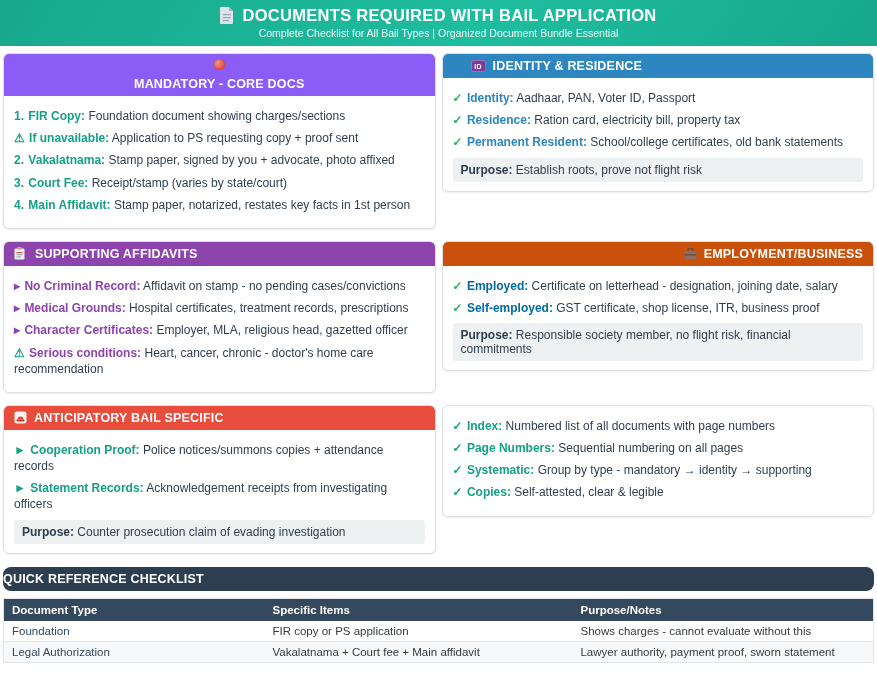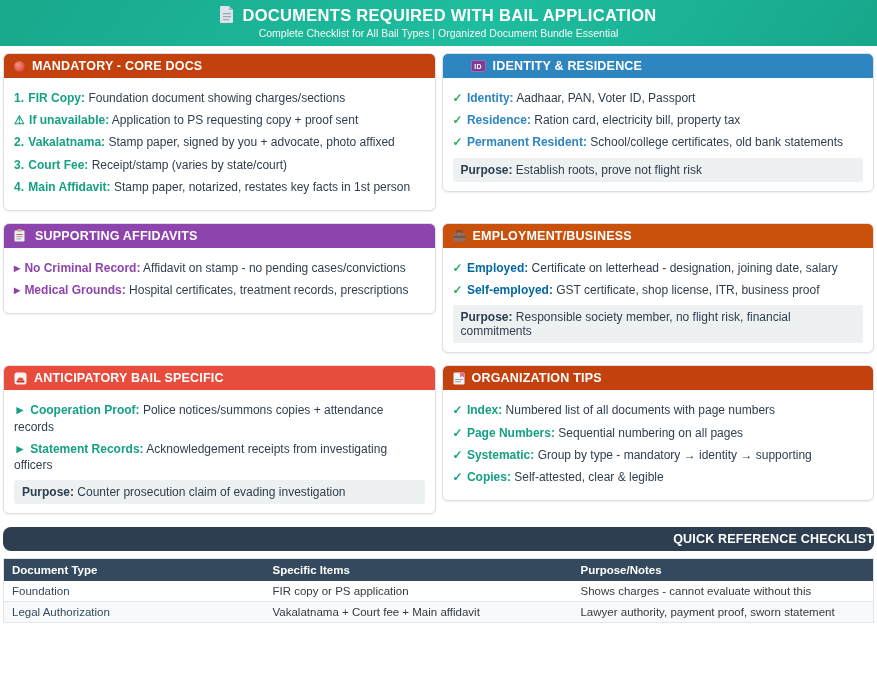--- a/index.html
+++ b/index.html
@@ -7,44 +7,44 @@
     width:877px;
     font-family:"Liberation Sans", sans-serif;
     color:#2f3e4e;
     font-size:12px;
   }
   
   .banner {
     background:linear-gradient(125deg,#18a88c 0%,#1fbd9f 55%,#17a78b 100%);
     color:#fff; text-align:center; padding:6px 0 7px 0;
   }
-  .banner-title-row { display:flex; justify-content:center; gap:8px; }
+  .banner-title-row { display:flex; align-items:center; justify-content:center; gap:8px; }
   .banner h1 { font-size:16.5px; margin:0; font-weight:bold; letter-spacing:.3px; }
   .banner-sub { font-size:10.5px; margin-top:2px; opacity:.95; }
   .doc-icon svg { display:block; }
 
   
   .grid {
     display:grid; grid-template-columns:1fr 1fr;
     column-gap:6px; row-gap:12px;
     padding:7px 3px 0 3px;
   }
   .card {
     border:1px solid #dcdfe3; border-radius:6px; overflow:hidden;
     background:#fff; box-shadow:0 1px 2px rgba(0,0,0,.07);
     align-self:start;
   }
   .card-hd {
     color:#fff; font-weight:bold; font-size:12.5px;
     padding:5px 10px; display:flex; align-items:center; gap:7px; letter-spacing:.2px;
   }
-  .hd-teal   { background:#c2410c; }
+  .hd-teal   { background:#8b5cf6;flex-direction:column; }
   .hd-blue   { background:#2e86c1;padding-left:28px; }
   .hd-purple { background:#8e44ad;gap:10px; }
-  .hd-orange { background:#c9510c; }
+  .hd-orange { background:#c9510c;justify-content:flex-end; }
   .hd-red    { background:#e74c3c; }
   .card-bd { padding:6px 10px 9px 10px; }
   .item { margin:6px 0; line-height:1.35; }
   .mk { font-weight:bold; margin-right:1px; }
   .lbl { font-weight:bold; }
   .bd-teal .lbl, .bd-teal5 .lbl { color:#16a085; }
   .bd-blue .lbl   { color:#2e86c1; }
   .bd-purple .lbl { color:#8e44ad; }
   .bd-orange .lbl { color:#0369a1; }
   .bd-teal .mk, .bd-teal5 .mk { color:#16a085; }
@@ -57,21 +57,21 @@
   .purpose .p-lbl { font-weight:bold; color:#2c3e50; }
 
   
   .ic { display:inline-flex; align-items:center; justify-content:center; flex:0 0 auto; }
   .ic-circle { width:11px; height:11px; border-radius:50%; background:radial-gradient(circle at 35% 35%, #f1948a,#e74c3c 70%); box-shadow:0 0 0 1px rgba(0,0,0,.08) inset; }
   .ic-id { width:15px; height:12px; border-radius:2.5px; background:#7d3c98; color:#fff; font-size:7px; font-weight:bold; box-shadow:0 0 0 1px rgba(255,255,255,.25) inset; }
 
   
   .qr-bar {
     background:#2c3e50; color:#fff; font-weight:bold; font-size:12.5px;
-    text-align:right; padding:5px 0; border-radius:8px;
+    text-align:left; padding:5px 0; border-radius:8px;
     margin:13px 3px 7px 3px; letter-spacing:.2px;
   }
   table.checklist {
     width:871px; margin:0 3px; border-collapse:collapse; font-size:11.5px;
     border:1px solid #e1e4e8;
   }
   table.checklist th {
     background:#34495e; color:#fff; text-align:left; font-weight:bold;
     padding:5px 8px;
   }
@@ -181,20 +181,30 @@
       <div class="item">
         <span class="mk">▸</span>
         <span class="lbl">No Criminal Record:</span>
         <span class="txt">Affidavit on stamp - no pending cases/convictions</span>
       </div>
       <div class="item">
         <span class="mk">▸</span>
         <span class="lbl">Medical Grounds:</span>
         <span class="txt">Hospital certificates, treatment records, prescriptions</span>
       </div>
+      <div class="item">
+        <span class="mk">▸</span>
+        <span class="lbl">Character Certificates:</span>
+        <span class="txt">Employer, MLA, religious head, gazetted officer</span>
+      </div>
+      <div class="item">
+        <span class="mk mk-teal">⚠</span>
+        <span class="lbl">Serious conditions:</span>
+        <span class="txt">Heart, cancer, chronic - doctor's home care recommendation</span>
+      </div>
     </div>
   </section>
 
   <section class="card">
     <div class="card-hd hd-orange">
       <span class="ic">
         <svg width="13" height="12" viewBox="0 0 13 12">
           <rect x="4" y="0.8" width="5" height="3.4" rx="1" fill="none" stroke="#6d4c41" stroke-width="1.4"></rect>
           <rect x="0.5" y="3" width="12" height="8.4" rx="1.4" fill="#8d6e63"></rect>
           <rect x="0.5" y="6.2" width="12" height="1.4" fill="#6d4c41"></rect>
@@ -243,31 +253,20 @@
         <span class="txt">Acknowledgement receipts from investigating officers</span>
       </div>
       <div class="purpose">
         <span class="p-lbl">Purpose:</span>
         <span class="p-txt">Counter prosecution claim of evading investigation</span>
       </div>
     </div>
   </section>
 
   <section class="card">
-    <div class="card-hd hd-teal">
-      <span class="ic">
-        <svg width="12" height="13" viewBox="0 0 12 13">
-          <rect x="0.5" y="0.5" width="11" height="12" rx="1.2" fill="#f2f4f6"></rect>
-          <path d="M7 0.5 h4 v5 l-2 -1.4 l-2 1.4 z" fill="#e26a8d"></path>
-          <rect x="2" y="7" width="8" height="1" fill="#95a5a6"></rect>
-          <rect x="2" y="9.2" width="6" height="1" fill="#95a5a6"></rect>
-        </svg>
-      </span>
-      <span>ORGANIZATION TIPS</span>
-    </div>
     <div class="card-bd bd-teal">
       <div class="item">
         <span class="mk">✓</span>
         <span class="lbl">Index:</span>
         <span class="txt">Numbered list of all documents with page numbers</span>
       </div>
       <div class="item">
         <span class="mk">✓</span>
         <span class="lbl">Page Numbers:</span>
         <span class="txt">Sequential numbering on all pages</span>

